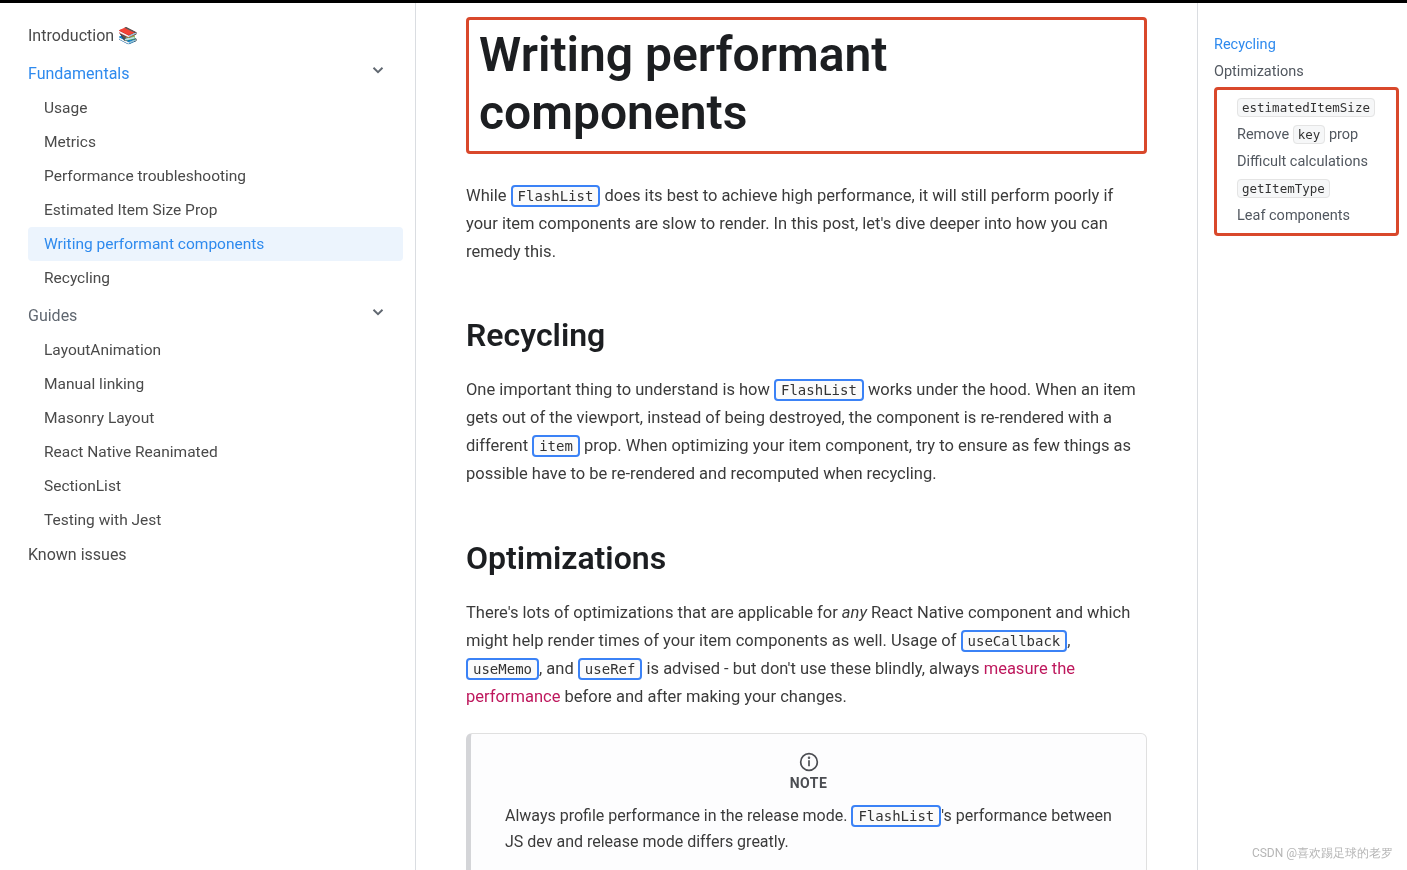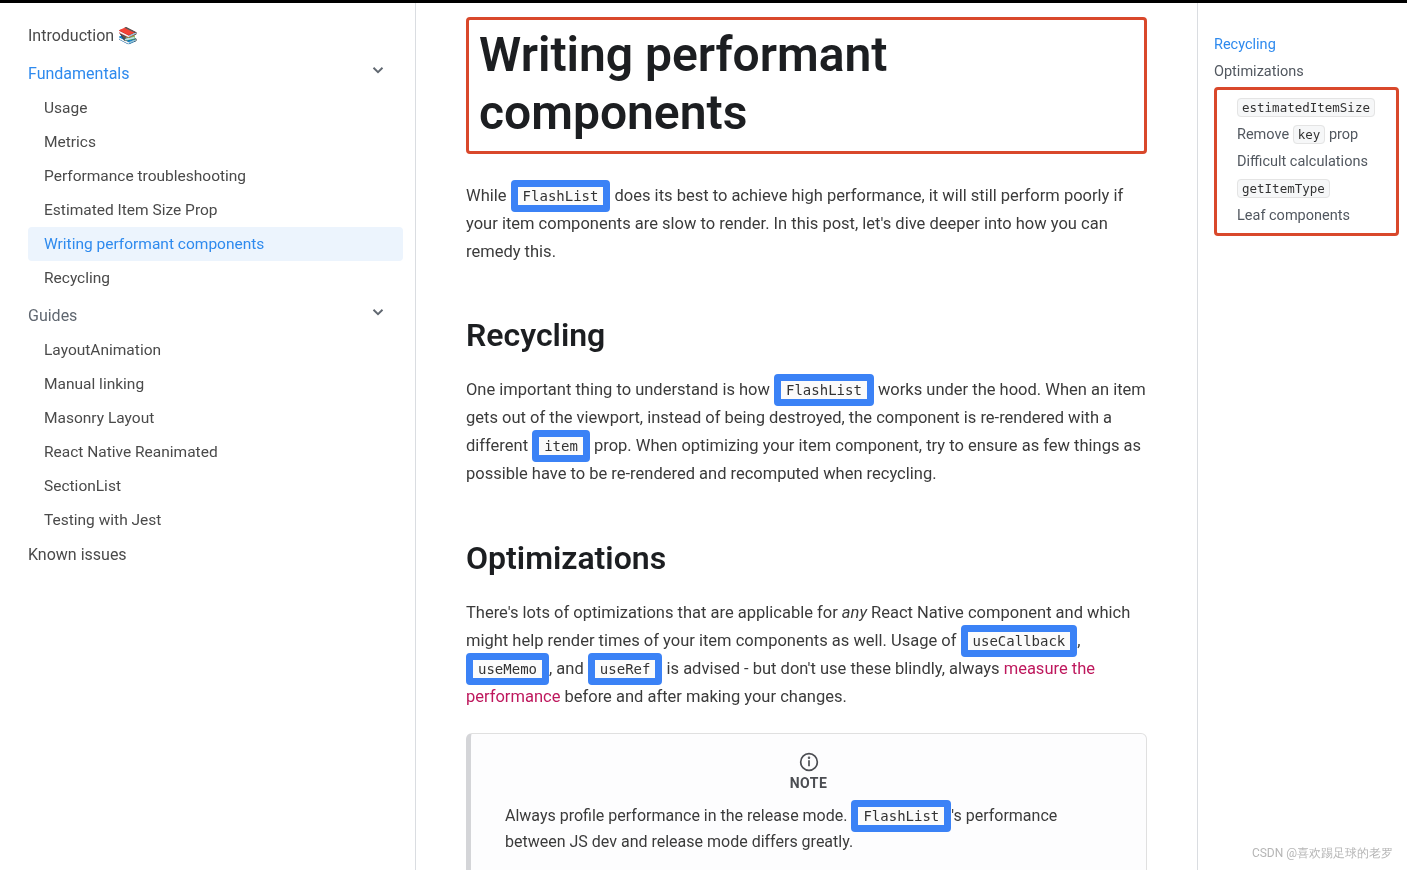--- a/index.html
+++ b/index.html
@@ -101,21 +101,21 @@
       border-radius: 4px;
       padding: 2px 8px;
       display: inline-block;
       background: #fff;
       margin-top: 30px;
     }
     code.inline {
       font-family: SFMono-Regular, Menlo, Consolas, monospace;
       font-size: 14px;
       background: #fbfbfb;
-      border: 7px solid #3b82f6;
+      border: 2px solid #3b82f6;
       border-radius: 4px;
       padding: 1px 5px;
       color: #333;
     }
     a.link {
       color: #be185d;
       text-decoration: none;
     }
     em { font-style: italic; }
     

